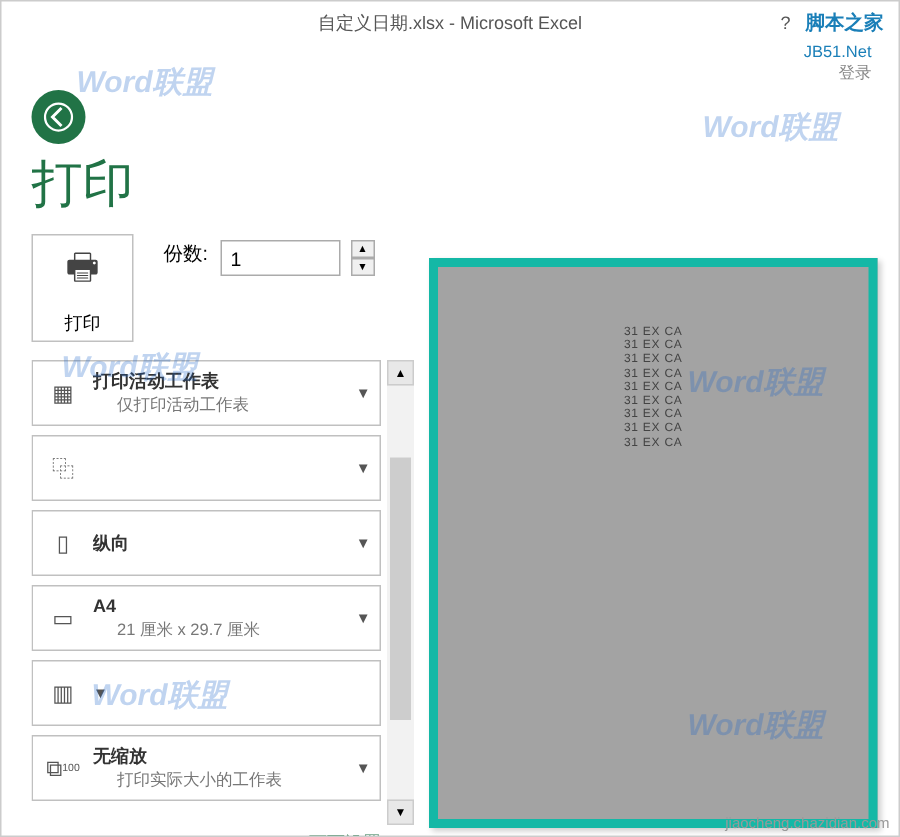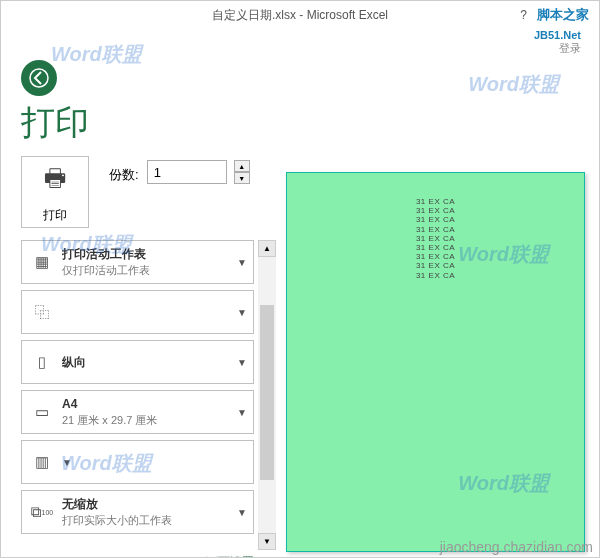--- a/index.html
+++ b/index.html
@@ -16,73 +16,73 @@
     
     .page-title { font-size: 34px; color: #217346; font-weight: 300; padding: 0 0 10px 20px; }
     
     .main { display: flex; height: calc(100% - 115px); }
     
     .left-panel { width: 275px; padding: 0 0 0 20px; position: relative; }
     
     .print-row { display: flex; align-items: flex-start; gap: 20px; margin-bottom: 12px; }
     .print-btn { width: 68px; height: 72px; border: 1px solid #c0c0c0; background: #fff; display: flex; flex-direction: column; align-items: center; justify-content: center; cursor: pointer; font-size: 12px; gap: 6px; }
     .printer-icon { font-size: 24px; color: #444; }
-    .copies { display: flex; align-items: flex-end; gap: 8px; font-size: 13px; margin-top: 4px; }
+    .copies { display: flex; align-items: flex-start; gap: 8px; font-size: 13px; margin-top: 4px; }
     .copies-input { width: 80px; height: 24px; border: 1px solid #ababab; padding: 0 6px; font-size: 13px; }
     .spinner { display: flex; flex-direction: column; margin-left: -1px; }
     .spinner span { width: 16px; height: 12px; border: 1px solid #ababab; font-size: 7px; display: flex; align-items: center; justify-content: center; cursor: pointer; background: #f0f0f0; }
     
     .settings-list { height: 310px; overflow: hidden; position: relative; padding-right: 22px; }
     .setting-item { border: 1px solid #c0c0c0; background: #fff; padding: 4px 6px; margin-bottom: 6px; display: flex; align-items: center; gap: 6px; cursor: pointer; position: relative; min-height: 44px; }
     .setting-icon { width: 28px; height: 28px; display: flex; align-items: center; justify-content: center; color: #555; font-size: 15px; flex-shrink: 0; }
     .setting-text { flex: 1; font-size: 12px; color: #333; line-height: 1.35; overflow: hidden; }
     .setting-text .line1 { white-space: nowrap; overflow: hidden; text-overflow: ellipsis; font-weight: bold; }
-    .setting-text .line2 { color: #777; font-size: 11px; white-space: nowrap; overflow: hidden; text-overflow: ellipsis; }
+    .setting-text .line2 { color: #777; font-size: 11px; white-space: nowrap; overflow: hidden; text-overflow: ellipsis; margin-left: 16px; }
     .dropdown-arrow { color: #555; font-size: 10px; }
     
     .pages-row { display: flex; align-items: center; gap: 6px; margin: 4px 0 6px; font-size: 12px; }
     .pages-row input { width: 50px; height: 22px; border: 1px solid #ababab; }
     .pages-spin { display: flex; flex-direction: column; }
     .pages-spin span { width: 14px; height: 11px; border: 1px solid #ababab; font-size: 6px; display: flex; align-items: center; justify-content: center; cursor: pointer; background: #f0f0f0; }
     
     .scroll-track { position: absolute; right: 0; top: 0; width: 18px; height: 100%; background: #f2f2f2; }
     .scroll-btn { height: 17px; background: #e8e8e8; border: 1px solid #ccc; display: flex; align-items: center; justify-content: center; font-size: 8px; cursor: pointer; }
     .scroll-thumb { position: absolute; left: 2px; width: 14px; top: 65px; height: 175px; background: #cdcdcd; cursor: pointer; }
     .scroll-btn.bot { position: absolute; bottom: 0; width: 100%; }
     
     .page-setup-link { text-align: right; padding: 4px 22px 0 0; font-size: 12px; color: #217346; text-decoration: underline; cursor: pointer; }
     
     .preview-panel { flex: 1; padding: 10px 14px 0 10px; display: flex; flex-direction: column; }
-    .preview-page { flex: 1; background: #86efac; border: 1px solid #14b8a6; box-shadow: 2px 2px 4px rgba(0,0,0,0.2); padding: 24px 28px; position: relative; max-height: 380px; margin-top: 6px; }
+    .preview-page { flex: 1; background: #a3a3a3; border: 6px solid #14b8a6; box-shadow: 2px 2px 4px rgba(0,0,0,0.2); padding: 38px 28px; position: relative; max-height: 380px; margin-top: 6px; }
     .preview-content { font-family: monospace; font-size: 8px; color: #444; line-height: 1.15; text-align: center; letter-spacing: 0.5px;}
     
     .preview-nav { display: flex; align-items: center; justify-content: space-between; padding: 10px 4px; font-size: 12px; }
     
     .watermark { position: absolute; color: rgba(30,100,200,0.28); font-style: italic; font-weight: bold; font-size: 20px; pointer-events: none; user-select: none; white-space: nowrap; }
     .wm1 { top: 40px; left: 50px; }
     .wm2 { top: 70px; right: 40px; }
     .wm3 { top: 230px; left: 40px; }
     .wm4 { top: 240px; right: 50px; }
     .wm5 { bottom: 80px; left: 60px; }
     .wm6 { bottom: 60px; right: 50px; }
-    .footer-wm { position: absolute; bottom: 2px; right: 6px; font-size: 14px; color: #999; margin-top: 16px; }
+    .footer-wm { position: absolute; bottom: 2px; right: 6px; font-size: 10px; color: #999; margin-top: 16px; }
   </style>
 </head>
 <body>
 
 <div class="titlebar">
   <span></span>
   <span class="title-center">自定义日期.xlsx - Microsoft Excel</span>
   <span class="title-right">
     <span>?</span>
     <span>脚本之家</span>
   </span>
 </div>
 <div class="login-row">
-  <span style="color:#1a7fb8;font-weight:bold;">JB51.Net</span><br>
+  <span style="color:#1a7fb8;font-weight:normal;">JB51.Net</span><br>
   <span>登录</span>
 </div>
 
 <div class="back-btn">
   <svg width="20" height="20" viewBox="0 0 20 20">
       <path d="M12 4 L6 10 L12 16" stroke="#fff" stroke-width="2" fill="none"></path>
       <circle cx="10" cy="10" r="9" stroke="#fff" stroke-width="1.5" fill="none"></circle>
     </svg>
 </div>
 

